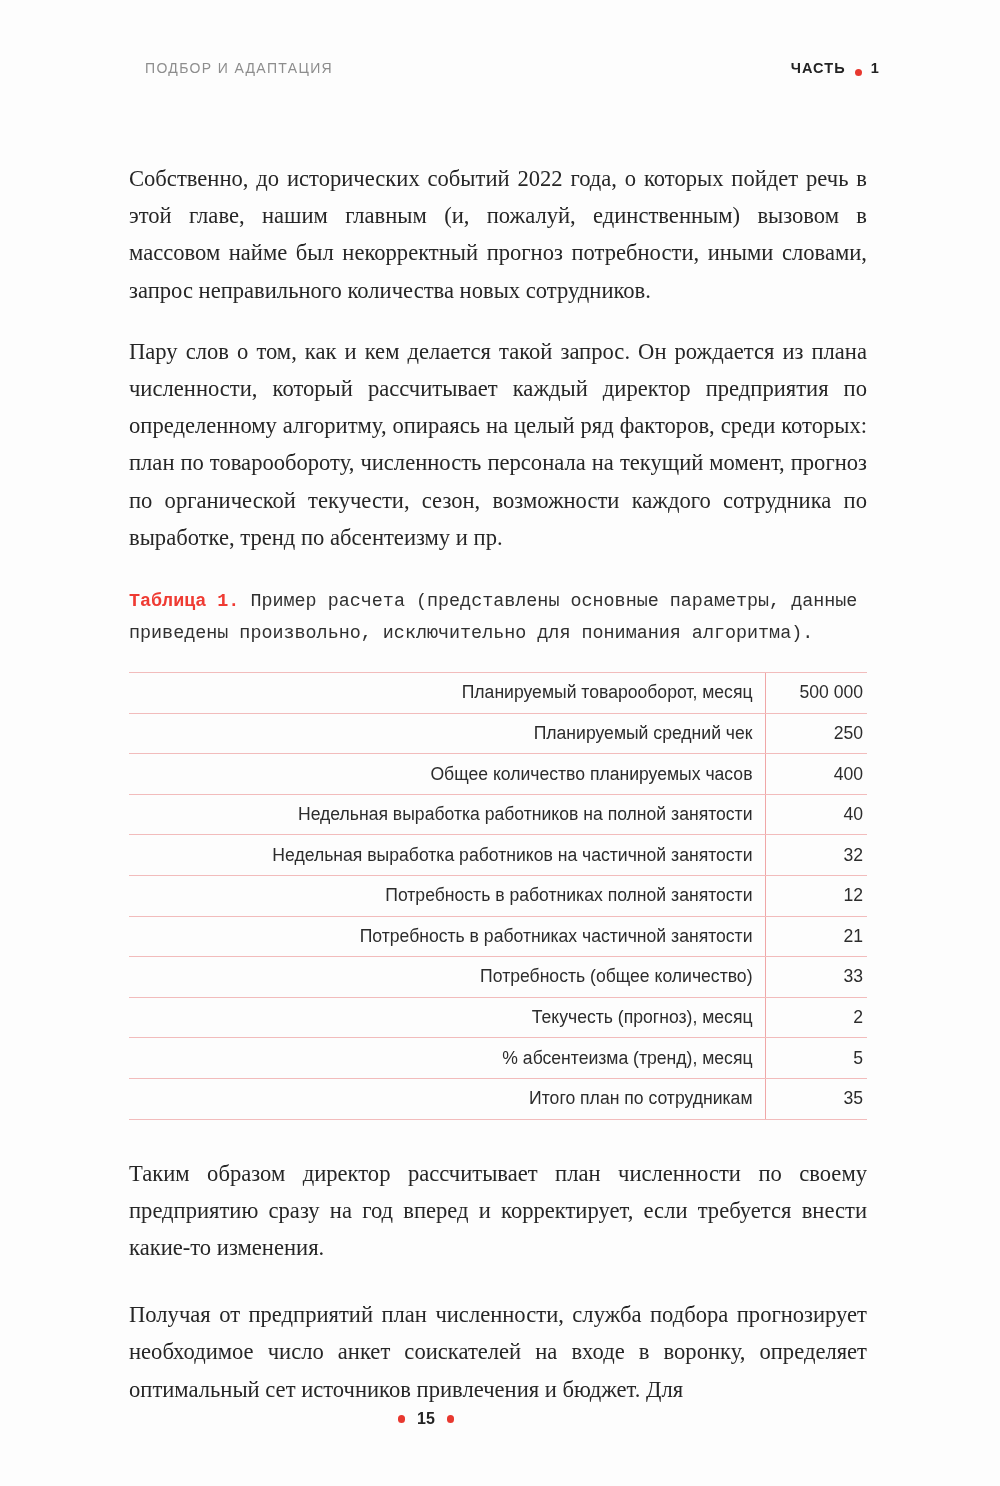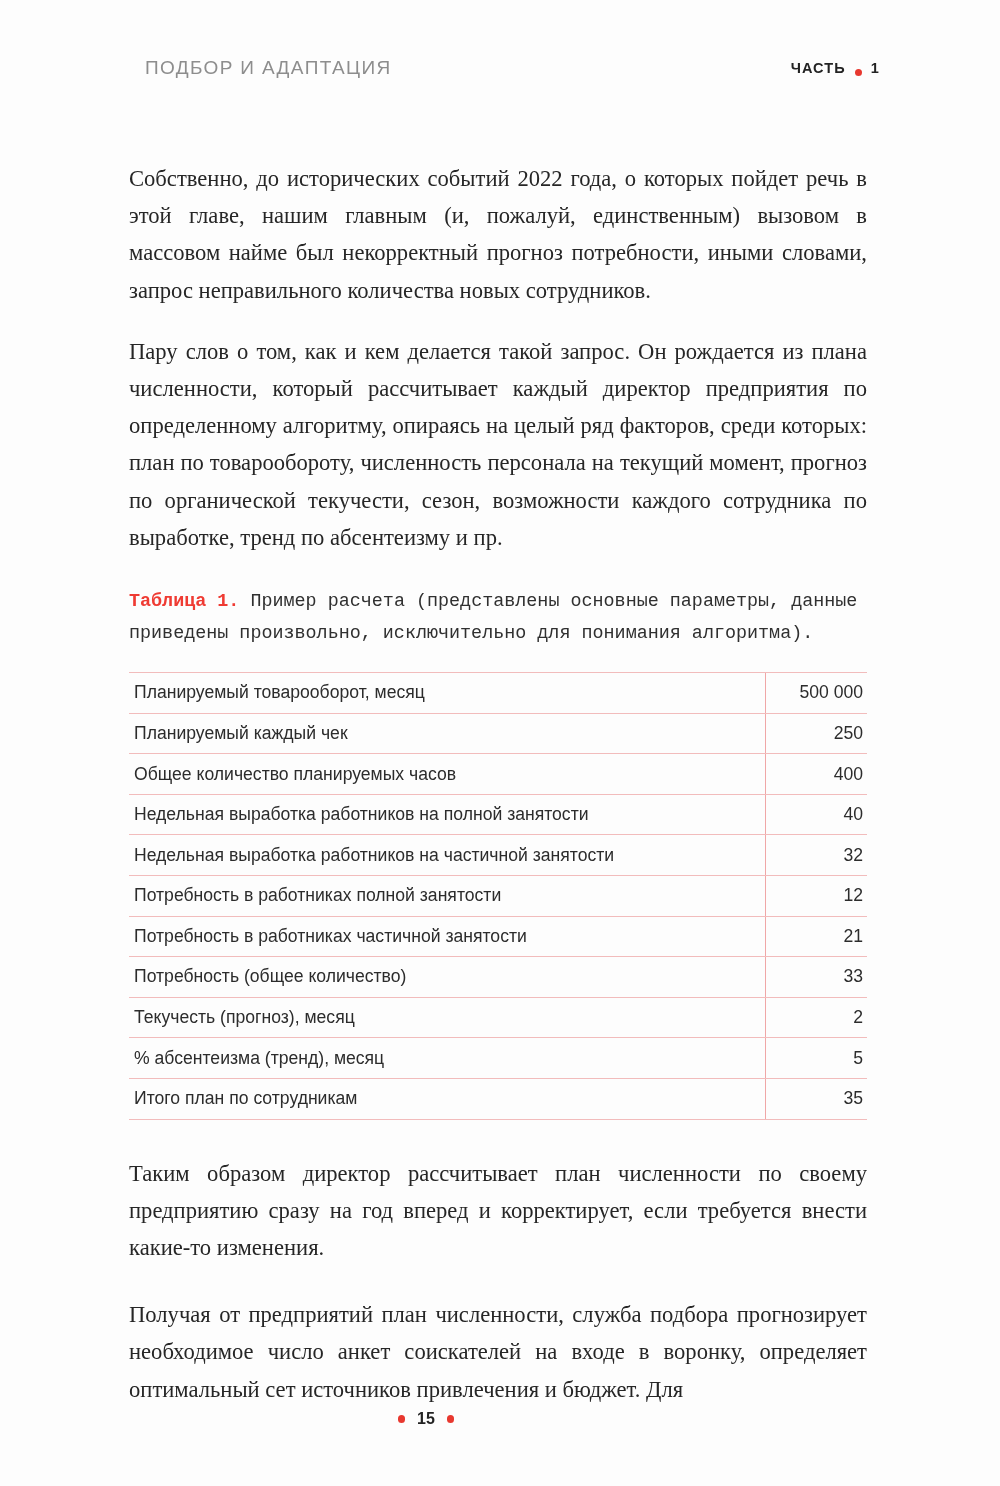--- a/index.html
+++ b/index.html
@@ -28,21 +28,21 @@
     top: 57px;
     left: 145px;
     right: 120px;
     height: 22px;
     display: flex;
     align-items: center;
     justify-content: space-between;
     font-family: "Liberation Sans", "DejaVu Sans", sans-serif;
   }
   .running-head-left {
-    font-size: 19px;
+    font-size: 14px;
     letter-spacing: 1.35px;
     color: #8d8d8d;
     text-transform: uppercase;
     white-space: nowrap;
     text-align: center;
   }
   .running-head-right {
     display: flex;
     align-items: flex-end;
     gap: 9px;
@@ -113,21 +113,21 @@
     border-top: 1px solid #f2bcbc;
     border-bottom: 1px solid #f2bcbc;
     font-size: 17.6px;
     color: #2c2c2c;
     padding: 0;
     vertical-align: middle;
   }
   .calc-table td.cell-label {
     padding-left: 5px;
     padding-right: 12px;
-    text-align: left;
+    text-align: right;
     white-space: nowrap;
   }
   .calc-table td.cell-value {
     border-left: 1px solid #f0a7a7;
     text-align: right;
     padding-right: 4px;
     white-space: nowrap;
   }
   .calc-table tr:first-child td { border-top: 1px solid #f2bcbc; }
   .calc-table tr:last-child td { border-bottom: 1px solid #f2bcbc; }
@@ -178,21 +178,21 @@
       <colgroup>
         <col class="c-label">
         <col class="c-value">
       </colgroup>
       <tbody>
         <tr>
           <td class="cell-label">Планируемый товарооборот, месяц</td>
           <td class="cell-value">500 000</td>
         </tr>
         <tr>
-          <td class="cell-label">Планируемый каждый чек</td>
+          <td class="cell-label">Планируемый средний чек</td>
           <td class="cell-value">250</td>
         </tr>
         <tr>
           <td class="cell-label">Общее количество планируемых часов</td>
           <td class="cell-value">400</td>
         </tr>
         <tr>
           <td class="cell-label">Недельная выработка работников на полной занятости</td>
           <td class="cell-value">40</td>
         </tr>

